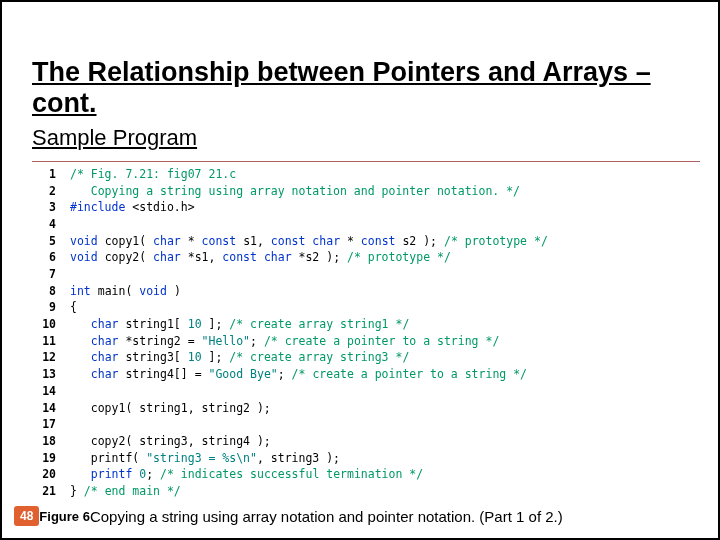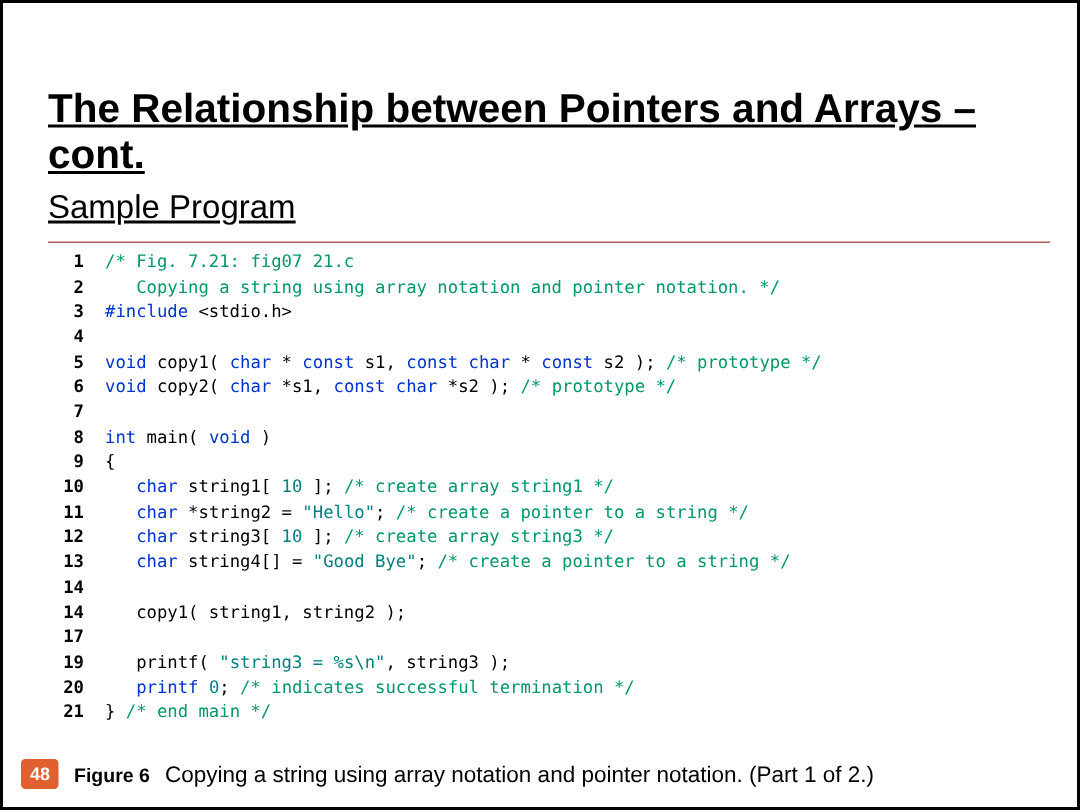--- a/index.html
+++ b/index.html
@@ -48,21 +48,21 @@
   }
   .c-green { color: #009966; }
   .c-blue  { color: #0033cc; font-weight: normal; }
   .c-teal  { color: #008080; }
   .footer {
     position: absolute;
     left: 12px;
     bottom: 12px;
     display: flex;
     align-items: center;
-    gap: 10px;
+    gap: 0;
     font-size: 13px;
   }
   .slide-num {
     background: #e06030;
     color: #fff;
     font-size: 12px;
     padding: 3px 6px;
     border-radius: 3px;
     font-weight: bold;
   }
@@ -89,20 +89,21 @@
     <div class="code-row"><span class="ln">7</span><span>&nbsp;</span></div>
     <div class="code-row"><span class="ln">8</span><span><span class="c-blue">int</span><span> main( </span><span class="c-blue">void</span><span> )</span></span></div>
     <div class="code-row"><span class="ln">9</span><span><span>{</span></span></div>
     <div class="code-row"><span class="ln">10</span><span><span>   </span><span class="c-blue">char</span><span> string1[ </span><span class="c-teal">10</span><span> ]; </span><span class="c-green">/* create array string1 */</span></span></div>
     <div class="code-row"><span class="ln">11</span><span><span>   </span><span class="c-blue">char</span><span> *string2 = </span><span class="c-teal">"Hello"</span><span>; </span><span class="c-green">/* create a pointer to a string */</span></span></div>
     <div class="code-row"><span class="ln">12</span><span><span>   </span><span class="c-blue">char</span><span> string3[ </span><span class="c-teal">10</span><span> ]; </span><span class="c-green">/* create array string3 */</span></span></div>
     <div class="code-row"><span class="ln">13</span><span><span>   </span><span class="c-blue">char</span><span> string4[] = </span><span class="c-teal">"Good Bye"</span><span>; </span><span class="c-green">/* create a pointer to a string */</span></span></div>
     <div class="code-row"><span class="ln">14</span><span>&nbsp;</span></div>
     <div class="code-row"><span class="ln">14</span><span><span>   copy1( string1, string2 );</span></span></div>
     <div class="code-row"><span class="ln">17</span><span>&nbsp;</span></div>
+    <div class="code-row"><span class="ln">18</span><span><span>   copy2( string3, string4 );</span></span></div>
     <div class="code-row"><span class="ln">19</span><span><span>   printf( </span><span class="c-teal">"string3 = %s\n"</span><span>, string3 );</span></span></div>
     <div class="code-row"><span class="ln">20</span><span><span>   </span><span class="c-blue">printf</span><span> </span><span class="c-teal">0</span><span>; </span><span class="c-green">/* indicates successful termination */</span></span></div>
     <div class="code-row"><span class="ln">21</span><span><span>} </span><span class="c-green">/* end main */</span></span></div>
   </div>
 
 <div class="footer">
   <span class="slide-num">48</span>
   <span class="fig-label">Figure 6</span>
   <span class="caption">Copying a string using array notation and pointer notation. (Part 1 of 2.)</span>
 </div>

